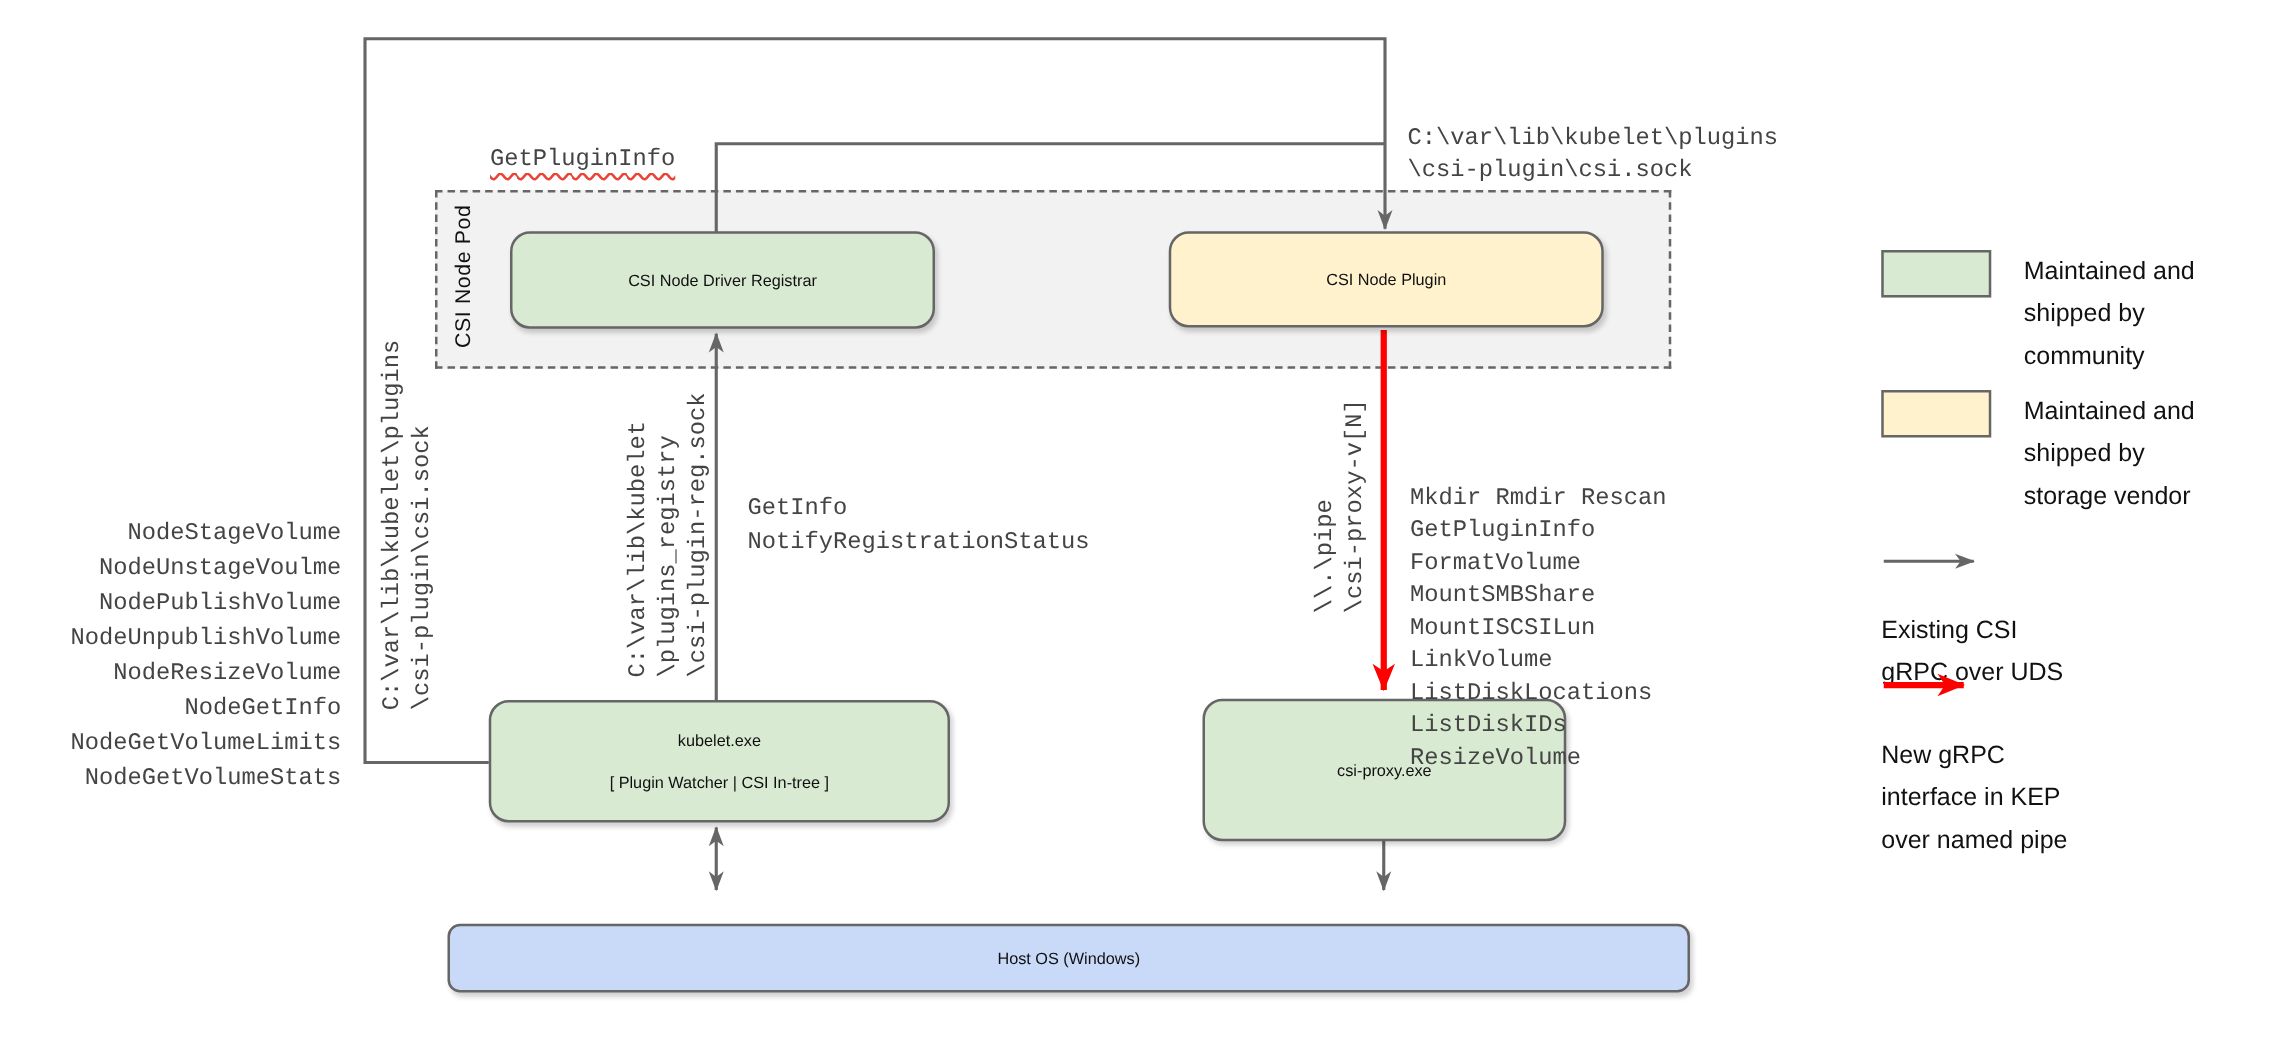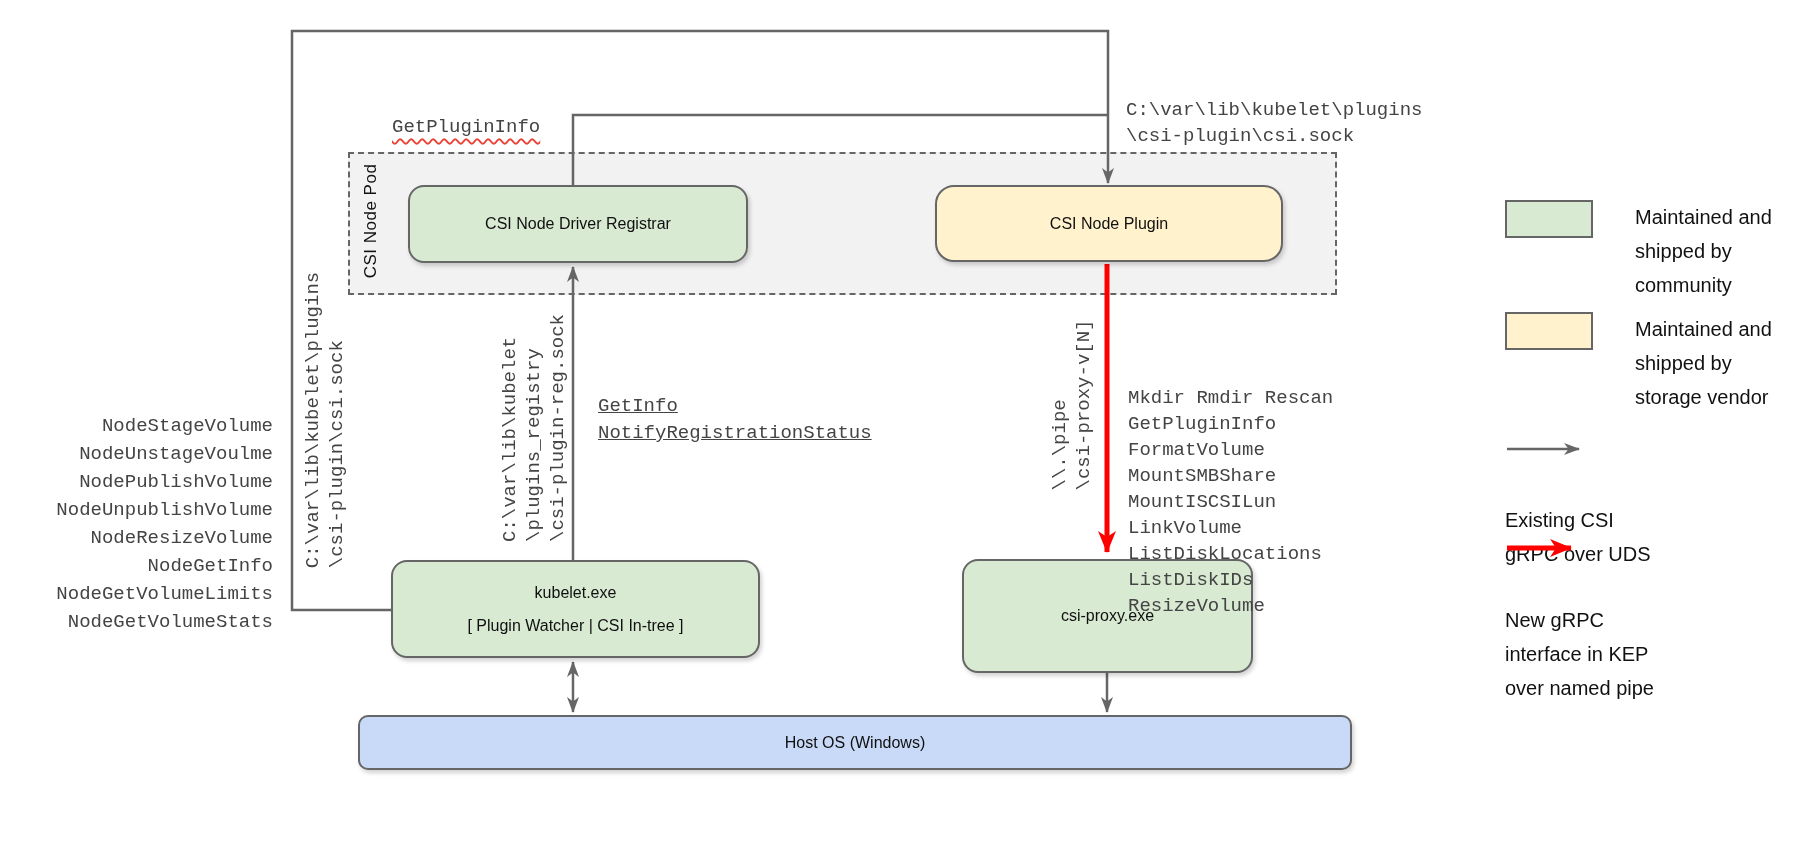--- a/index.html
+++ b/index.html
@@ -17,41 +17,41 @@
   .mk-gray{fill:var(--line-gray);}
   .mk-red{fill:var(--arrow-red);}
 
   .pod{left:348px;top:152px;width:989px;height:143px;background:var(--pod-gray);
        border:2.5px dashed var(--line-gray);z-index:1;}
   .pod-label{left:371px;top:221px;transform:translate(-50%,-50%) rotate(-90deg);
        font-size:17px;letter-spacing:.5px;color:#111;white-space:nowrap;z-index:3;}
 
   .box{display:flex;flex-direction:column;align-items:center;justify-content:center;
        text-align:center;border:2.5px solid var(--line-gray);border-radius:16px;
-       font-size:16px;color:#101010;z-index:3;box-shadow:2px 3px 4px rgba(0,0,0,.18);}
+       font-size:13px;color:#101010;z-index:3;box-shadow:2px 3px 4px rgba(0,0,0,.18);}
   .green{background:var(--community-green);}
   .yellow{background:var(--vendor-yellow);}
-  .blue{background:var(--host-blue);}
+  .blue{background:var(--host-blue);margin-top:24px;}
   .registrar{left:408px;top:185px;width:340px;height:78px;}
-  .plugin{left:935px;top:185px;width:348px;height:77px;border-radius:19px;}
+  .plugin{left:935px;top:185px;width:348px;height:77px;}
   .kubelet{left:391px;top:560px;width:369px;height:98px;line-height:33px;}
   .proxy{left:962px;top:559px;width:291px;height:114px;}
   .hostos{left:358px;top:715px;width:994px;height:55px;border-radius:10px;}
 
   .mono{font-family:"Liberation Mono","DejaVu Sans Mono",monospace;font-size:19px;
         line-height:26px;color:#444;white-space:pre;z-index:3;}
   .rot{transform:translate(-50%,-50%) rotate(-90deg);line-height:24px;}
   .squiggle{text-decoration-line:underline;text-decoration-style:wavy;
         text-decoration-color:var(--squiggle-red);text-decoration-thickness:2px;
         text-underline-offset:6px;}
   .list-left{left:30px;top:328px;width:243px;text-align:right;line-height:28px;}
   .list-right{left:1128px;top:307px;line-height:26px;}
   .li{white-space:pre;}
 
-  .legend-row{left:1505px;display:flex;align-items:flex-start;gap:42px;z-index:3;}
+  .legend-row{left:1505px;display:flex;align-items:flex-start;gap:26px;z-index:3;}
   .legend-swatch{width:88px;height:38px;border:2.5px solid var(--line-gray);flex:none;}
   .legend-text{width:150px;font-size:20px;line-height:34px;color:#111;}
   .legend-arrow{flex:none;}
 </style>
 </head>
 <body>
 
 <div class="stage">
 
   <svg class="connectors" width="1818" height="842">
@@ -111,21 +111,21 @@
   <div class="abs mono rot" style="left:325px;top:420px;">C:\var\lib\kubelet\plugins
 \csi-plugin\csi.sock</div>
 
   <div class="abs mono rot" style="left:534px;top:428px;">C:\var\lib\kubelet
 \plugins_registry
 \csi-plugin-reg.sock</div>
 
   <div class="abs mono rot" style="left:1072px;top:405px;">\\.\pipe
 \csi-proxy-v[N]</div>
 
-  <div class="abs mono" style="left:598px;top:393px;line-height:27px;text-decoration:underline;">GetInfo
+  <div class="abs mono" style="left:598px;top:393px;line-height:27px;">GetInfo
 NotifyRegistrationStatus</div>
 
   <div class="abs legend-row" style="top:200px;">
     <div class="legend-swatch" style="background:var(--community-green);"></div>
     <div class="legend-text">Maintained and shipped by community</div>
   </div>
 
   <div class="abs legend-row" style="top:312px;">
     <div class="legend-swatch" style="background:var(--vendor-yellow);"></div>
     <div class="legend-text">Maintained and shipped by storage vendor</div>

